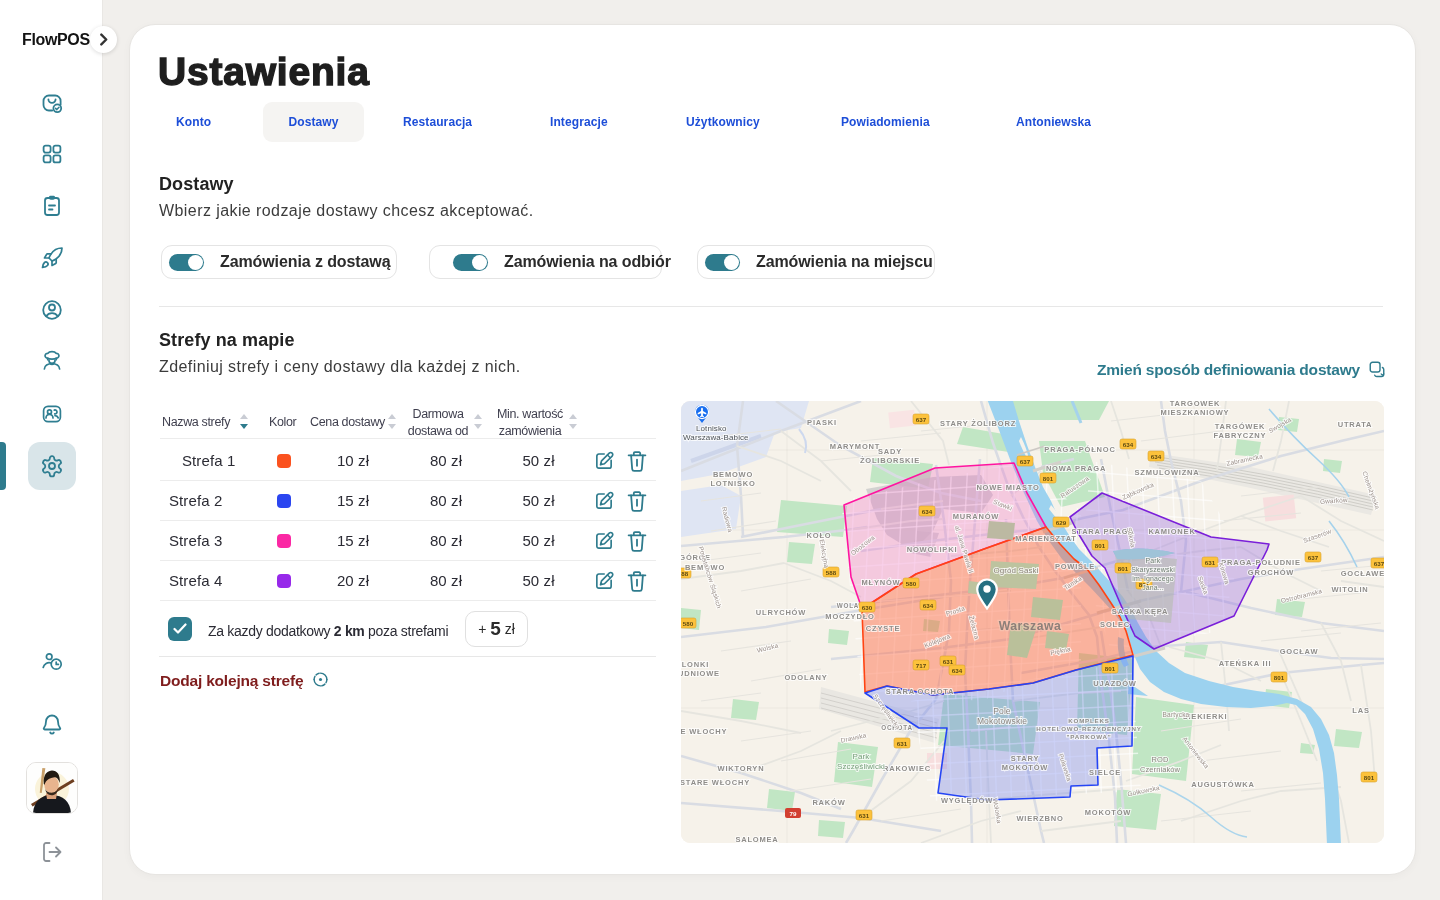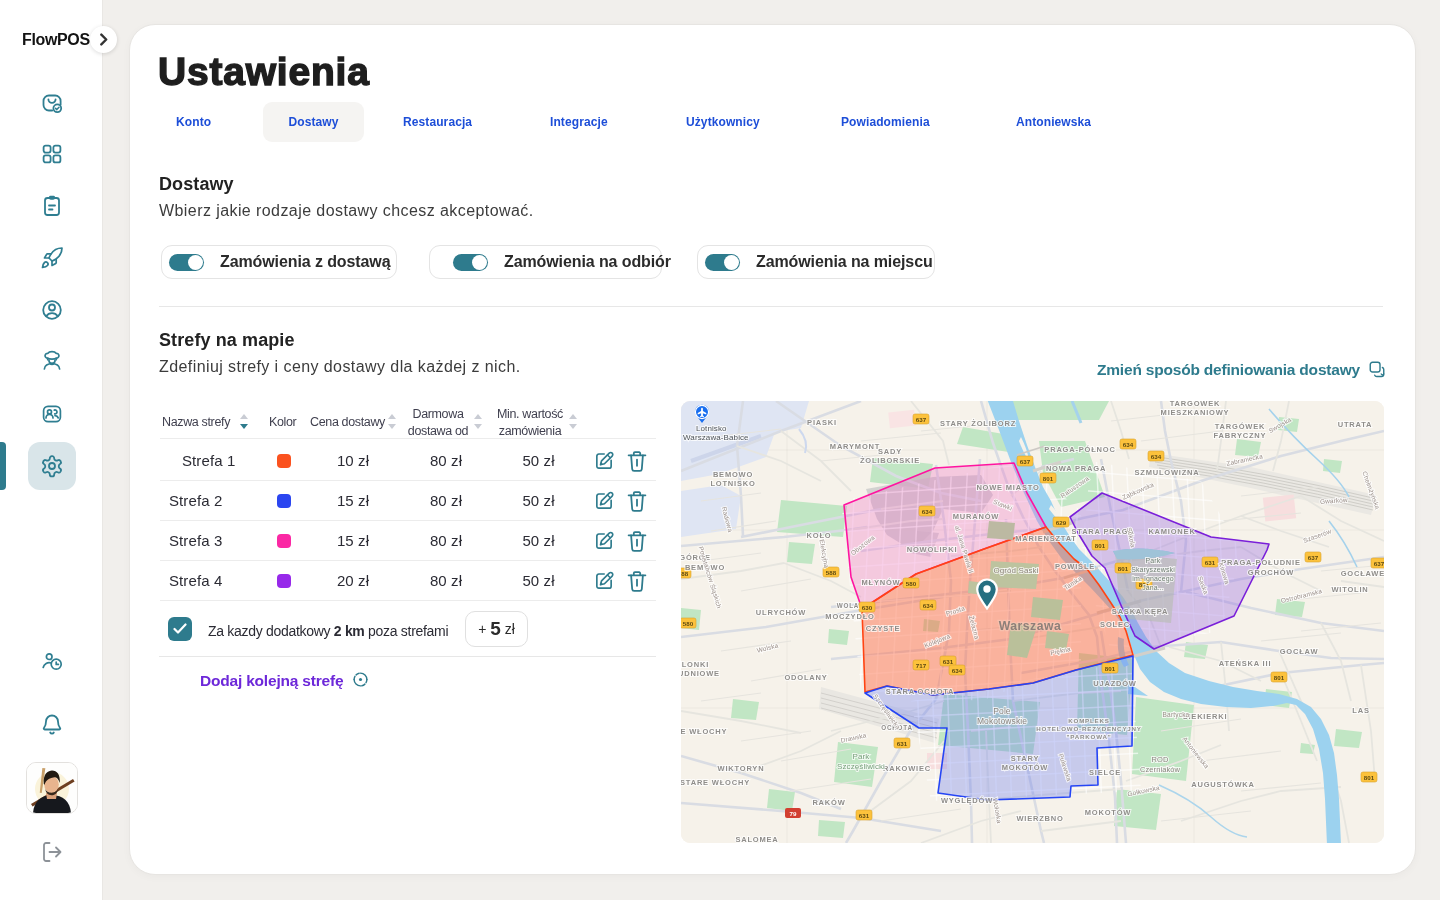--- a/index.html
+++ b/index.html
@@ -30,21 +30,21 @@
   .pilltxt { font-size:16px; font-weight:bold; color:#2b2b2b; margin-left:16px; letter-spacing:-0.1px; white-space:nowrap; }
   .hr { position:absolute; left:159px; width:1224px; height:1px; background:#e7e7e7; }
   
   .th { position:absolute; font-size:12.5px; color:#3f3f4e; letter-spacing:-0.35px; }
   .td { position:absolute; font-size:15px; color:#2b2b34; letter-spacing:0.1px; }
   .rowline { position:absolute; height:1px; background:#ececec; left:160px; width:496px; }
   .chip { position:absolute; width:14px; height:14px; border-radius:4px; }
   .rowicon { position:absolute; width:22px; height:22px; }
   #checkbox { position:absolute; left:168px; top:617px; width:24px; height:24px; border-radius:6px; background:#2e7b8d; display:flex; align-items:center; justify-content:center; }
   #kmbtn { position:absolute; left:465px; top:611px; width:63px; height:36px; border:1px solid #e0e0e0; border-radius:10px; background:#fff; display:flex; align-items:center; justify-content:center; font-size:14px; color:#2b2b2b; }
-  #addlink { position:absolute; left:160px; top:671px; font-size:15.5px; font-weight:bold; color:#6d28d9; letter-spacing:-0.2px;margin-left:40px; }
+  #addlink { position:absolute; left:160px; top:671px; font-size:15.5px; font-weight:bold; color:#7f1d1d; letter-spacing:-0.2px; }
   #changelink { position:absolute; top:360px; left:1097px; width:287px; font-size:15.5px; font-weight:bold; color:#2e7b8d; letter-spacing:-0.2px; white-space:nowrap; }
   
   #map { position:absolute; left:681px; top:401px; width:703px; height:442px; border-radius:9px; overflow:hidden; background:#f6f2ea; }
 </style>
 </head>
 <body>
 
 <div id="card"></div>
 
 <div id="h1">Ustawienia</div>

